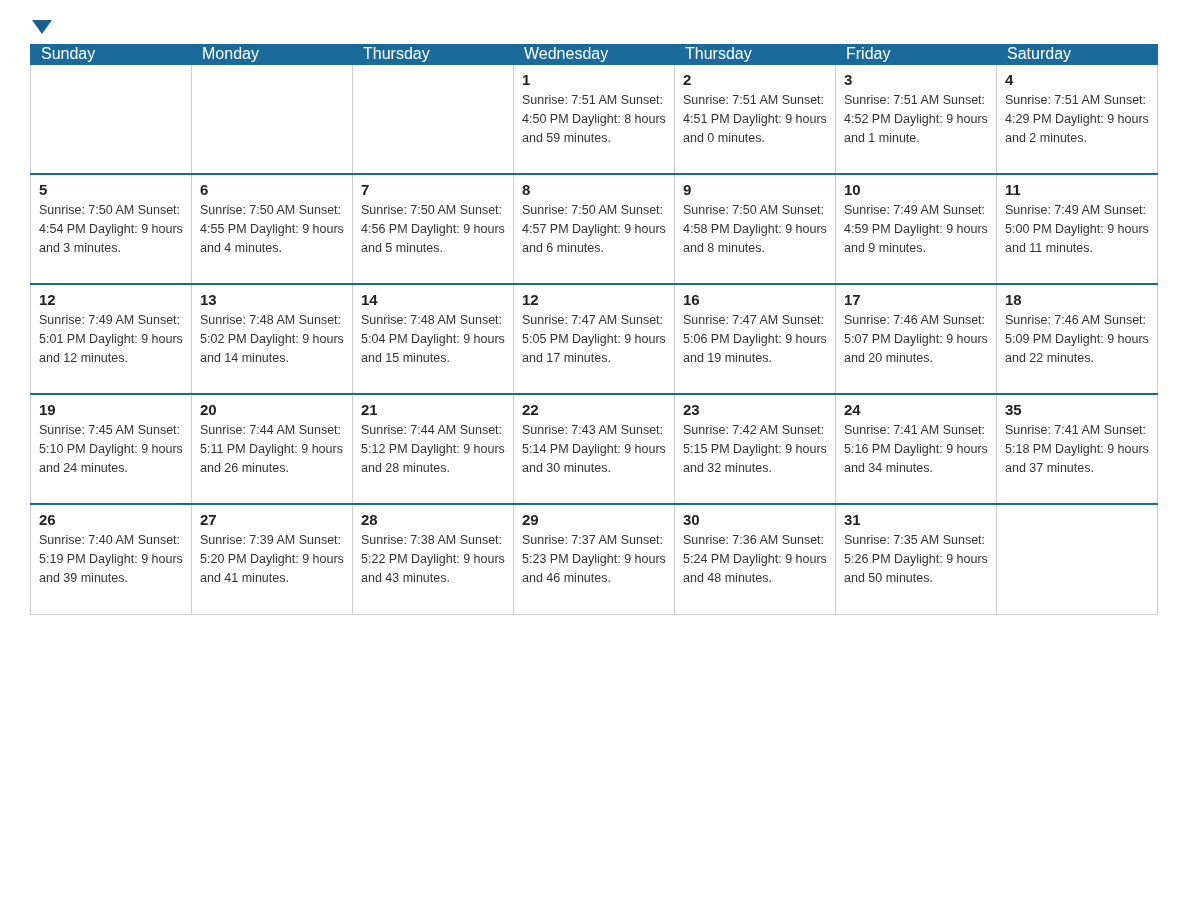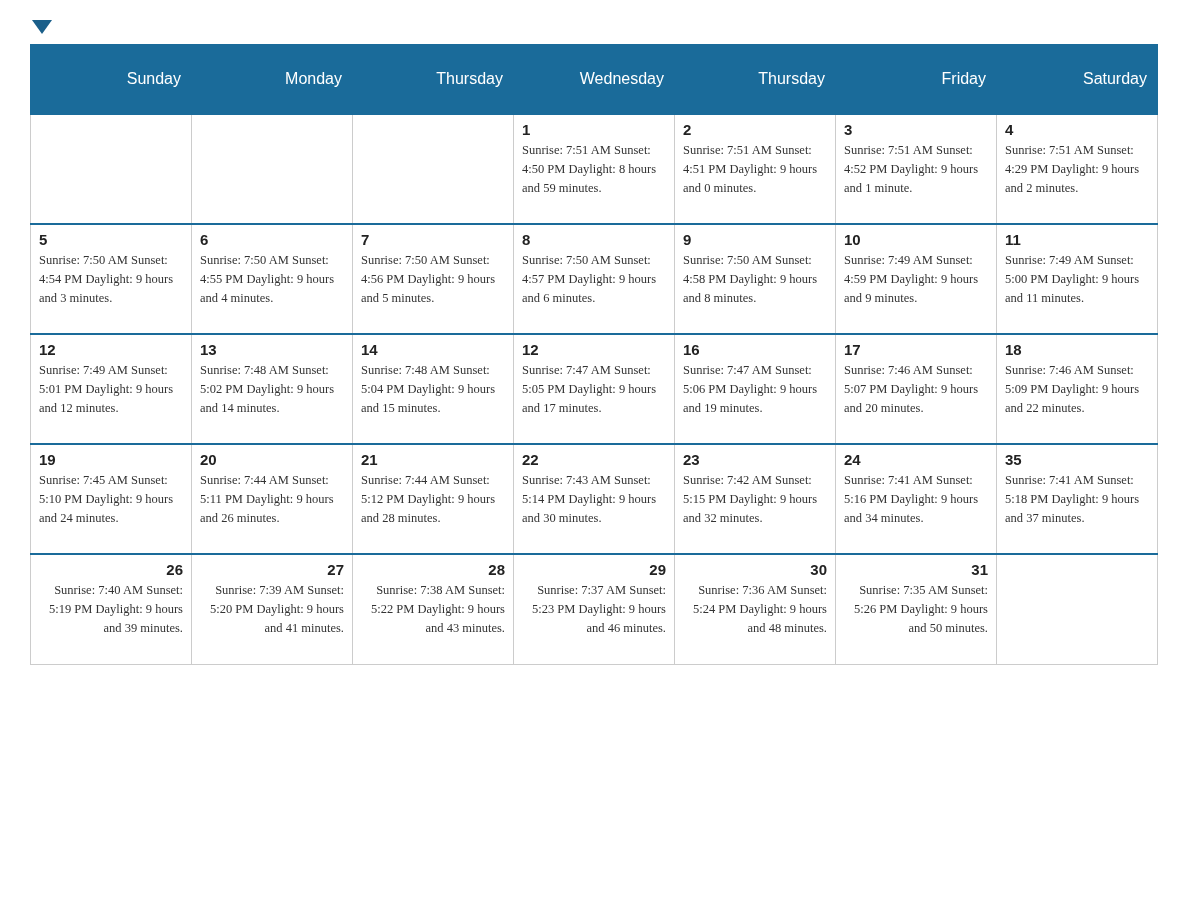--- a/index.html
+++ b/index.html
@@ -54,22 +54,22 @@
     table {
       width: 100%;
       border-collapse: collapse;
       margin-top: 10px;
     }
     thead tr {
       background-color: #1a6b9a;
     }
     thead th {
       color: #fff;
-      text-align: right;
-      padding: 25px 10px;
+      text-align: left;
+      padding: 0 10px;
       font-size: 16px;
       font-weight: normal;
       border: 1px solid #1a6b9a;
     }
     tbody td {
       width: 14.28%;
       vertical-align: top;
       padding: 6px 8px;
       border: 1px solid #ccc;
       border-top: 2px solid #1a6b9a;
@@ -81,25 +81,24 @@
       font-size: 15px;
       font-weight: bold;
       color: #222;
       display: block;
       margin-bottom: 3px;
     }
     .day-info {
       font-size: 12.5px;
       color: #333;
       line-height: 1.5;
-      font-family: Liberation Serif, serif;
     }
     tbody tr td:first-child { border-left: 1px solid #ccc; }
     tbody tr td:last-child { border-right: 1px solid #ccc; }
-    tbody tr:last-child td { border-bottom: 1px solid #ccc; text-align: right; }
+    tbody tr:last-child td { border-bottom: 1px solid #ccc; }
   </style>
 </head>
 <body>
 
 <div class="header">
   <div class="logo">
     <div class="logo-text">
       <span class="logo-general"></span>
       <span class="logo-arrow"></span>
     </div>

